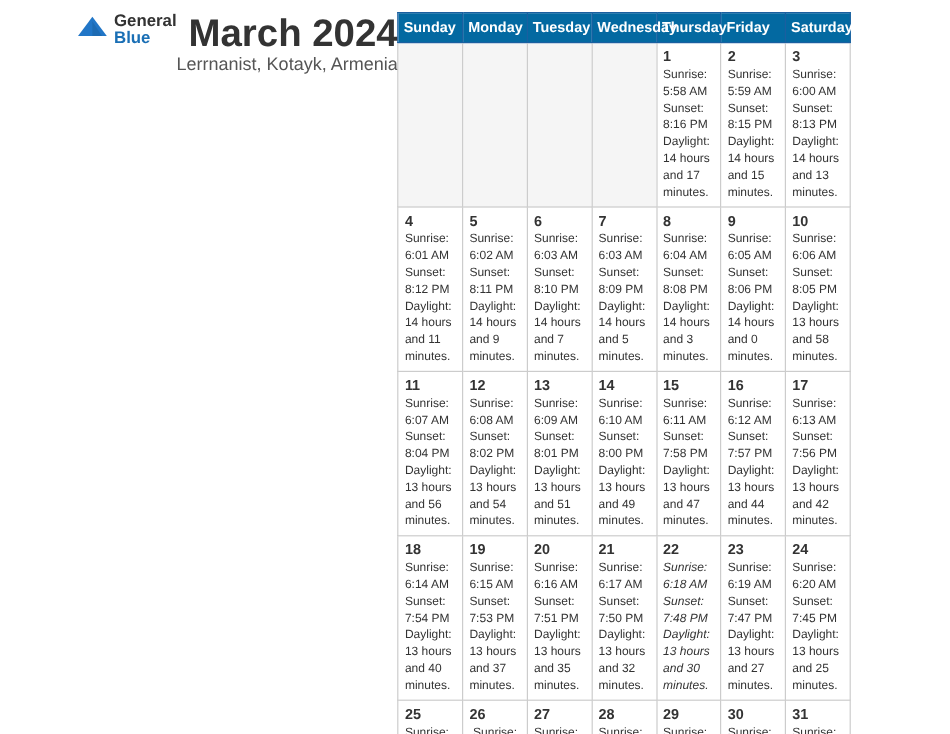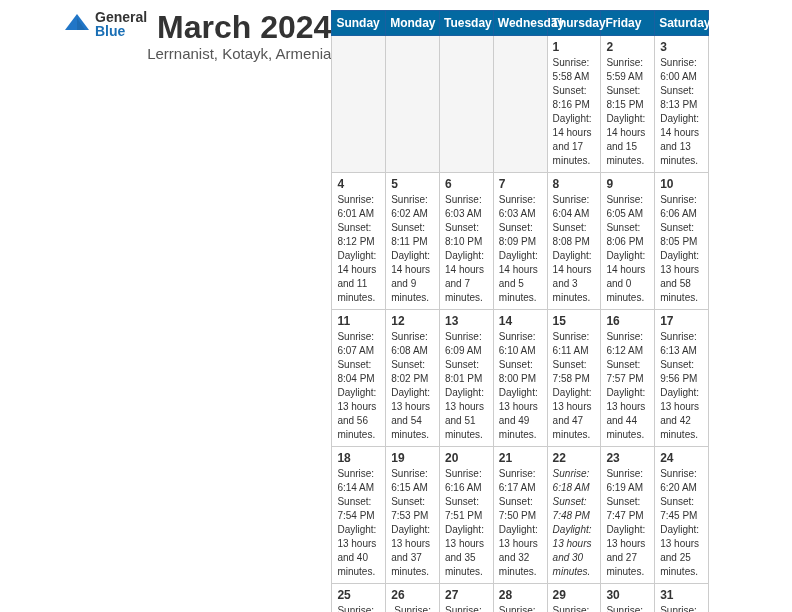--- a/index.html
+++ b/index.html
@@ -252,21 +252,21 @@
           <td>
             <span class="day-number">16</span>
             <div class="day-info" style="white-space: pre-line;">Sunrise: 6:12 AM
 Sunset: 7:57 PM
 Daylight: 13 hours
 and 44 minutes.</div>
           </td>
           <td>
             <span class="day-number">17</span>
             <div class="day-info" style="white-space: pre-line;">Sunrise: 6:13 AM
-Sunset: 9:56 PM
+Sunset: 7:56 PM
 Daylight: 13 hours
 and 42 minutes.</div>
           </td>
         </tr>
         <tr>
           <td>
             <span class="day-number">18</span>
             <div class="day-info" style="white-space: pre-line;">Sunrise: 6:14 AM
 Sunset: 7:54 PM
 Daylight: 13 hours

